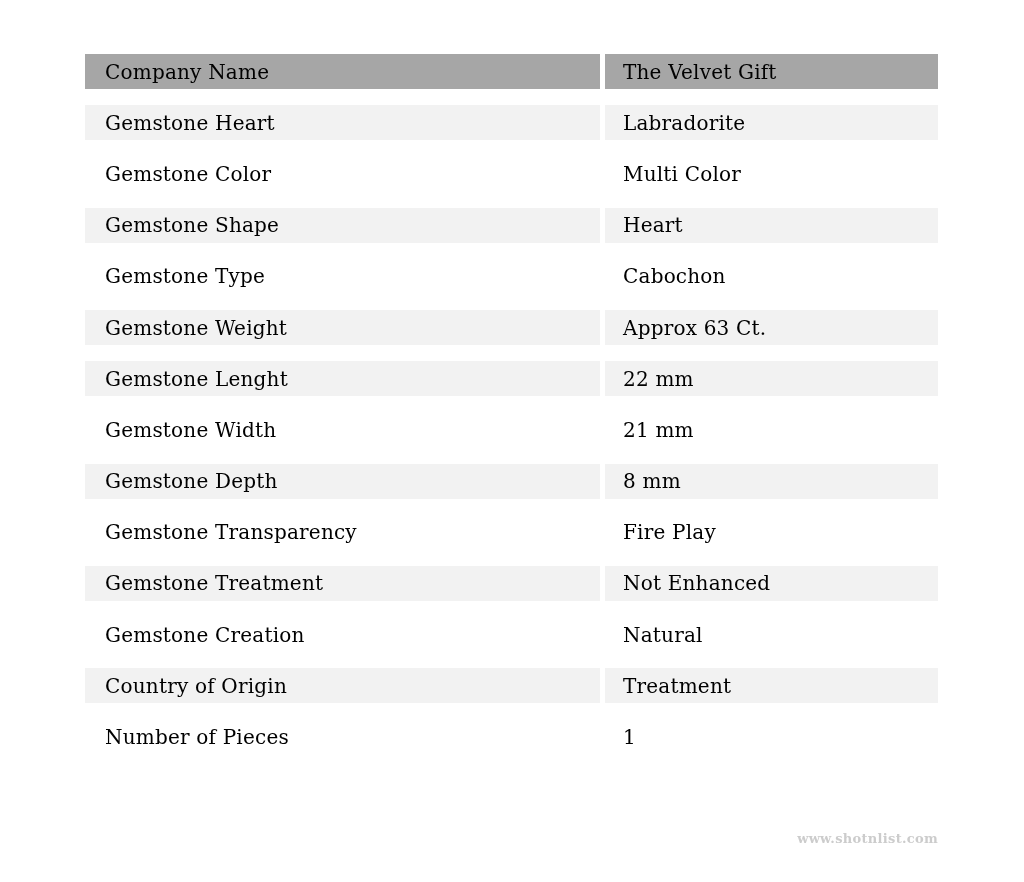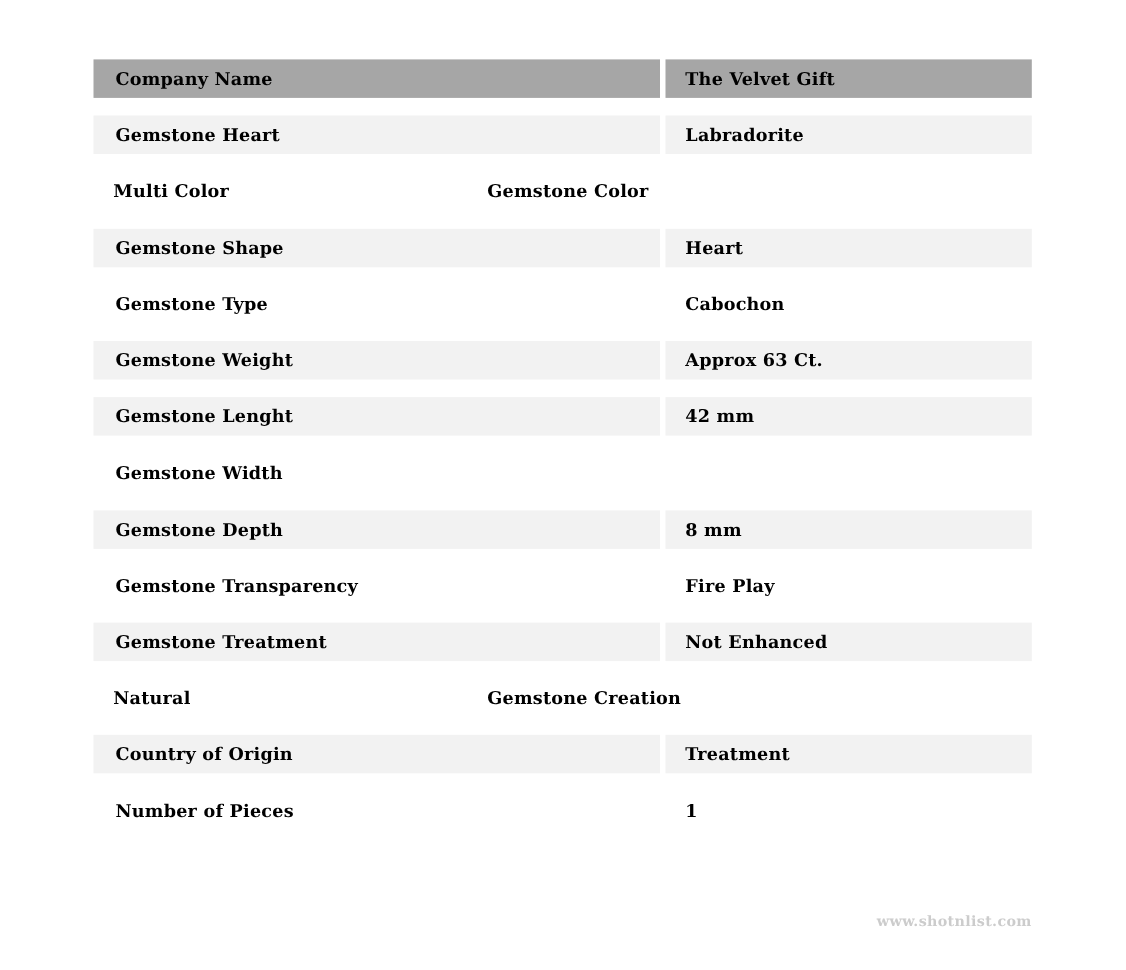--- a/index.html
+++ b/index.html
@@ -26,22 +26,22 @@
     flex-direction: column;
   }
   .row {
     display: flex;
     gap: 5px;
     height: 51.2px;
   }
   .cell {
     display: flex;
     align-items: center;
-    font-weight: bold;
-    font-size: 16px;
+    font-weight: normal;
+    font-size: 20px;
     letter-spacing: 0.2px;
     color: var(--text-color, #000000);
     box-sizing: border-box;
     margin-top: 16px;
   }
   .label-cell {
     width: 515px;
     flex: 0 0 515px;
     padding-left: 20px;
   }
@@ -77,57 +77,58 @@
     <div class="row header">
       <div class="cell label-cell">Company Name</div>
       <div class="cell value-cell">The Velvet Gift</div>
     </div>
     <div id="spec-rows">
         <div class="row stripe">
           <div class="cell label-cell">Gemstone Heart</div>
           <div class="cell value-cell">Labradorite</div>
         </div>
         <div class="row plain">
+          <div class="cell label-cell">Gemstone Color</div>
           <div class="cell value-cell">Multi Color</div>
-          <div class="cell label-cell">Gemstone Color</div>
         </div>
         <div class="row stripe">
           <div class="cell label-cell">Gemstone Shape</div>
           <div class="cell value-cell">Heart</div>
         </div>
         <div class="row plain">
           <div class="cell label-cell">Gemstone Type</div>
           <div class="cell value-cell">Cabochon</div>
         </div>
         <div class="row stripe">
           <div class="cell label-cell">Gemstone Weight</div>
           <div class="cell value-cell">Approx 63 Ct.</div>
         </div>
         <div class="row stripe">
           <div class="cell label-cell">Gemstone Lenght</div>
-          <div class="cell value-cell">42 mm</div>
+          <div class="cell value-cell">22 mm</div>
         </div>
         <div class="row plain">
           <div class="cell label-cell">Gemstone Width</div>
+          <div class="cell value-cell">21 mm</div>
         </div>
         <div class="row stripe">
           <div class="cell label-cell">Gemstone Depth</div>
           <div class="cell value-cell">8 mm</div>
         </div>
         <div class="row plain">
           <div class="cell label-cell">Gemstone Transparency</div>
           <div class="cell value-cell">Fire Play</div>
         </div>
         <div class="row stripe">
           <div class="cell label-cell">Gemstone Treatment</div>
           <div class="cell value-cell">Not Enhanced</div>
         </div>
         <div class="row plain">
+          <div class="cell label-cell">Gemstone Creation</div>
           <div class="cell value-cell">Natural</div>
-          <div class="cell label-cell">Gemstone Creation</div>
         </div>
         <div class="row stripe">
           <div class="cell label-cell">Country of Origin</div>
           <div class="cell value-cell">Treatment</div>
         </div>
         <div class="row plain">
           <div class="cell label-cell">Number of Pieces</div>
           <div class="cell value-cell">1</div>
         </div>
       </div>

